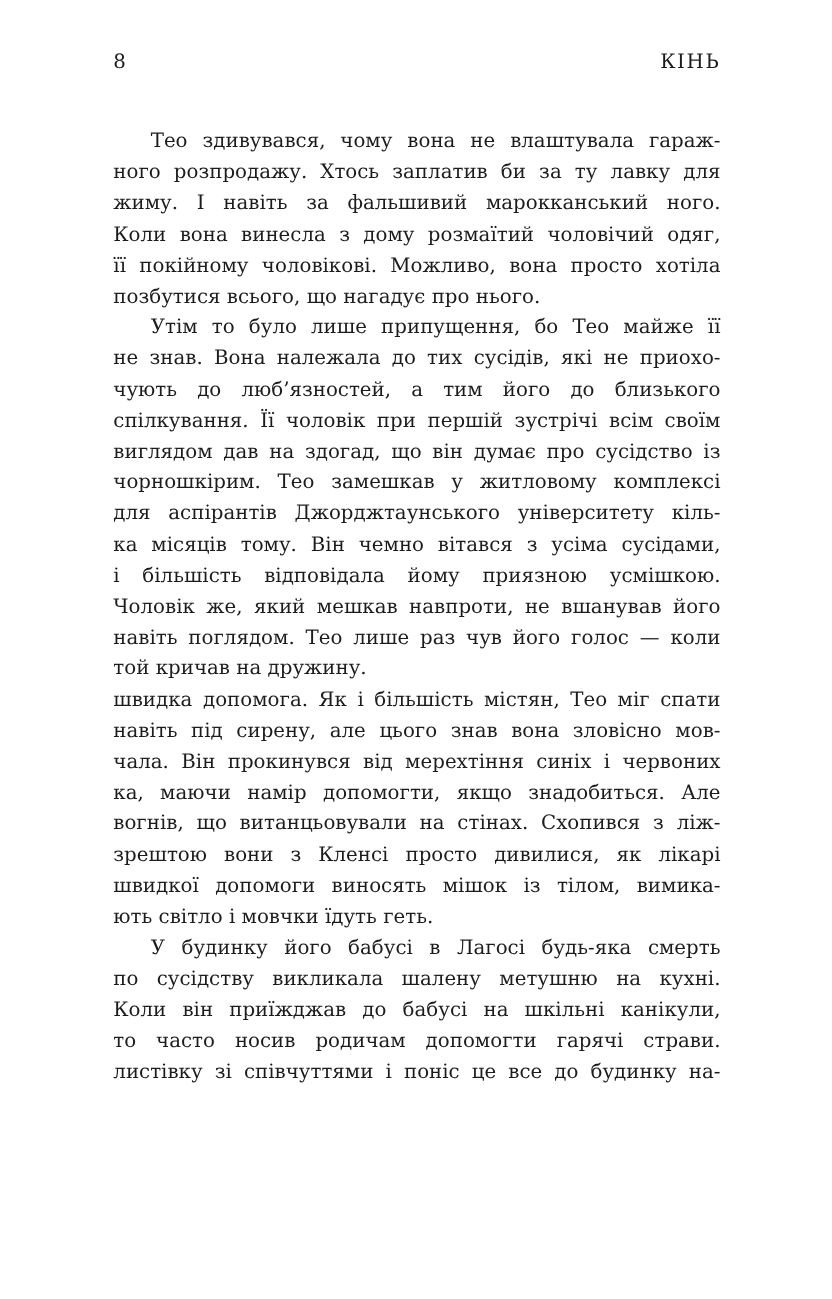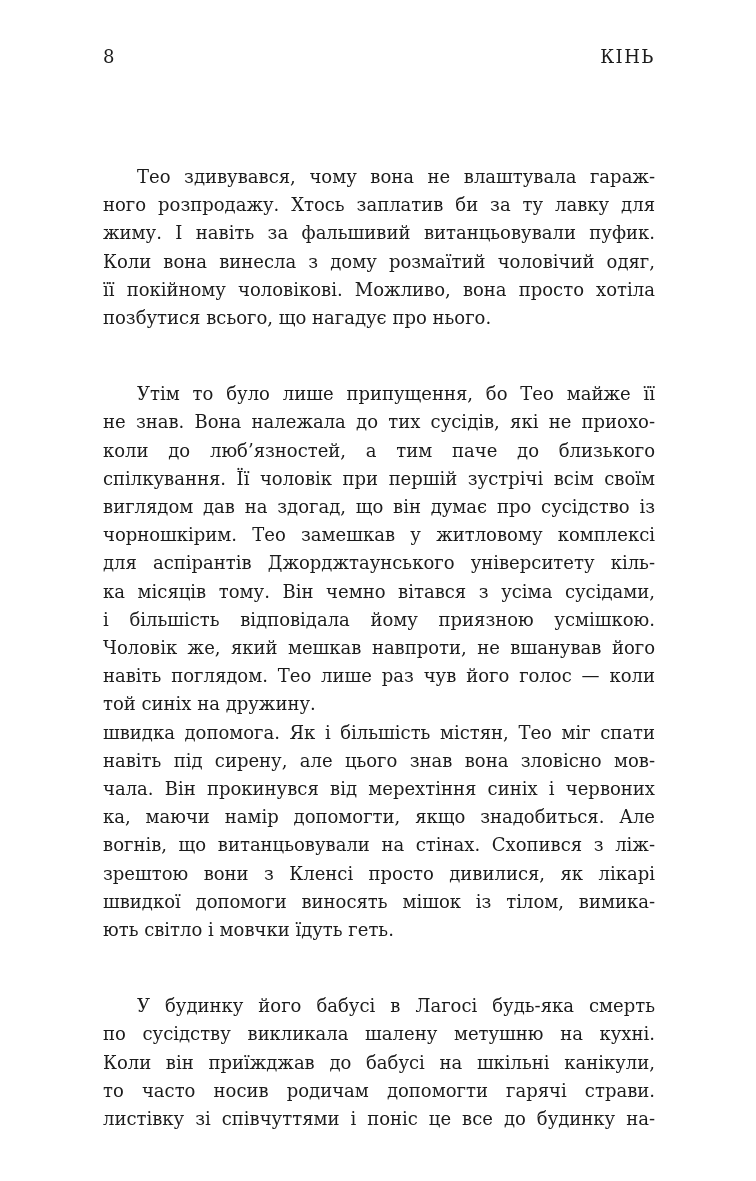--- a/index.html
+++ b/index.html
@@ -47,50 +47,49 @@
   }
   .line {
     text-align: justify;
     text-align-last: justify;
   }
   .line.last {
     text-align-last: left;
   }
   .line.first {
     text-indent: 34px;
-    margin-top: 48px;
   }
 </style>
 </head>
 <body>
 
 <div class="book-page">
   <header class="running-head">
     <span class="page-num">8</span>
     <span class="head-title">КІНЬ</span>
   </header>
   <main class="text-block">
       <div class="line first">Тео здивувався, чому вона не влаштувала гараж-</div>
       <div class="line">ного розпродажу. Хтось заплатив би за ту лавку для</div>
-      <div class="line">жиму. І навіть за фальшивий витанцьовували пуфик.</div>
+      <div class="line">жиму. І навіть за фальшивий марокканський ного.</div>
       <div class="line">Коли вона винесла з дому розмаїтий чоловічий одяг,</div>
       <div class="line">її покійному чоловікові. Можливо, вона просто хотіла</div>
       <div class="line last">позбутися всього, що нагадує про нього.</div>
       <div class="line first">Утім то було лише припущення, бо Тео майже її</div>
       <div class="line">не знав. Вона належала до тих сусідів, які не приохо-</div>
-      <div class="line">коли до люб’язностей, а тим паче до близького</div>
+      <div class="line">чують до люб’язностей, а тим його до близького</div>
       <div class="line">спілкування. Її чоловік при першій зустрічі всім своїм</div>
       <div class="line">виглядом дав на здогад, що він думає про сусідство із</div>
       <div class="line">чорношкірим. Тео замешкав у житловому комплексі</div>
       <div class="line">для аспірантів Джорджтаунського університету кіль-</div>
       <div class="line">ка місяців тому. Він чемно вітався з усіма сусідами,</div>
       <div class="line">і більшість відповідала йому приязною усмішкою.</div>
       <div class="line">Чоловік же, який мешкав навпроти, не вшанував його</div>
       <div class="line">навіть поглядом. Тео лише раз чув його голос — коли</div>
-      <div class="line last">той синіх на дружину.</div>
+      <div class="line last">той кричав на дружину.</div>
       <div class="line">швидка допомога. Як і більшість містян, Тео міг спати</div>
       <div class="line">навіть під сирену, але цього знав вона зловісно мов-</div>
       <div class="line">чала. Він прокинувся від мерехтіння синіх і червоних</div>
       <div class="line">ка, маючи намір допомогти, якщо знадобиться. Але</div>
       <div class="line">вогнів, що витанцьовували на стінах. Схопився з ліж-</div>
       <div class="line">зрештою вони з Кленсі просто дивилися, як лікарі</div>
       <div class="line">швидкої допомоги виносять мішок із тілом, вимика-</div>
       <div class="line last">ють світло і мовчки їдуть геть.</div>
       <div class="line first">У будинку його бабусі в Лагосі будь-яка смерть</div>
       <div class="line">по сусідству викликала шалену метушню на кухні.</div>

